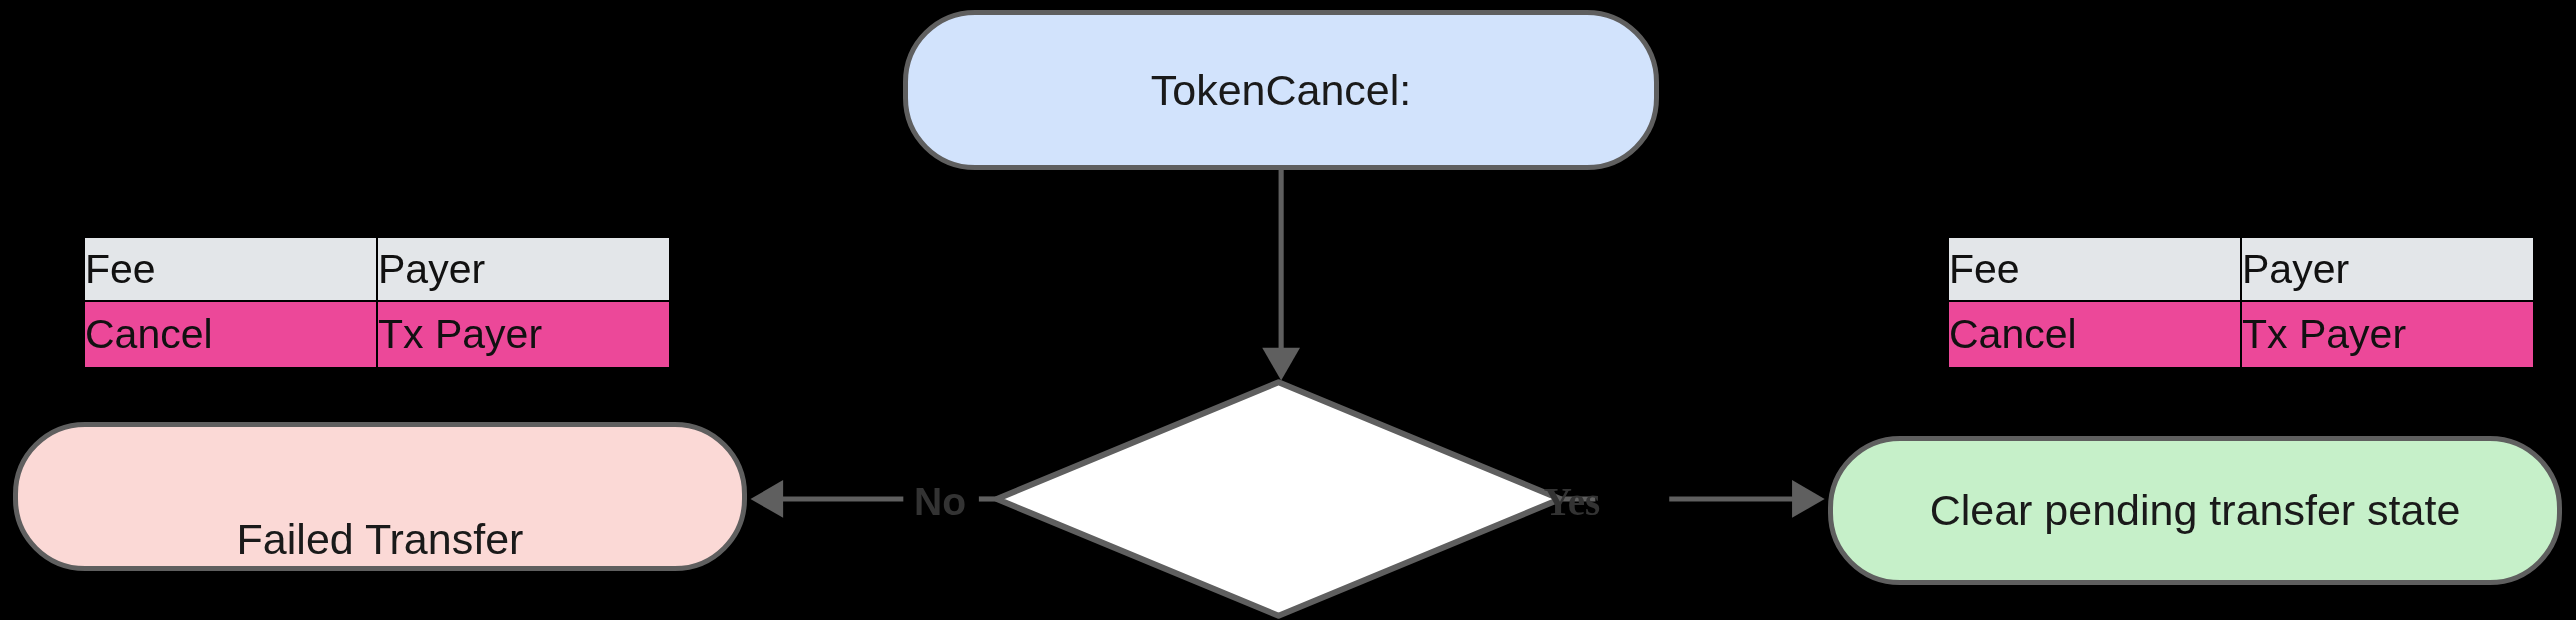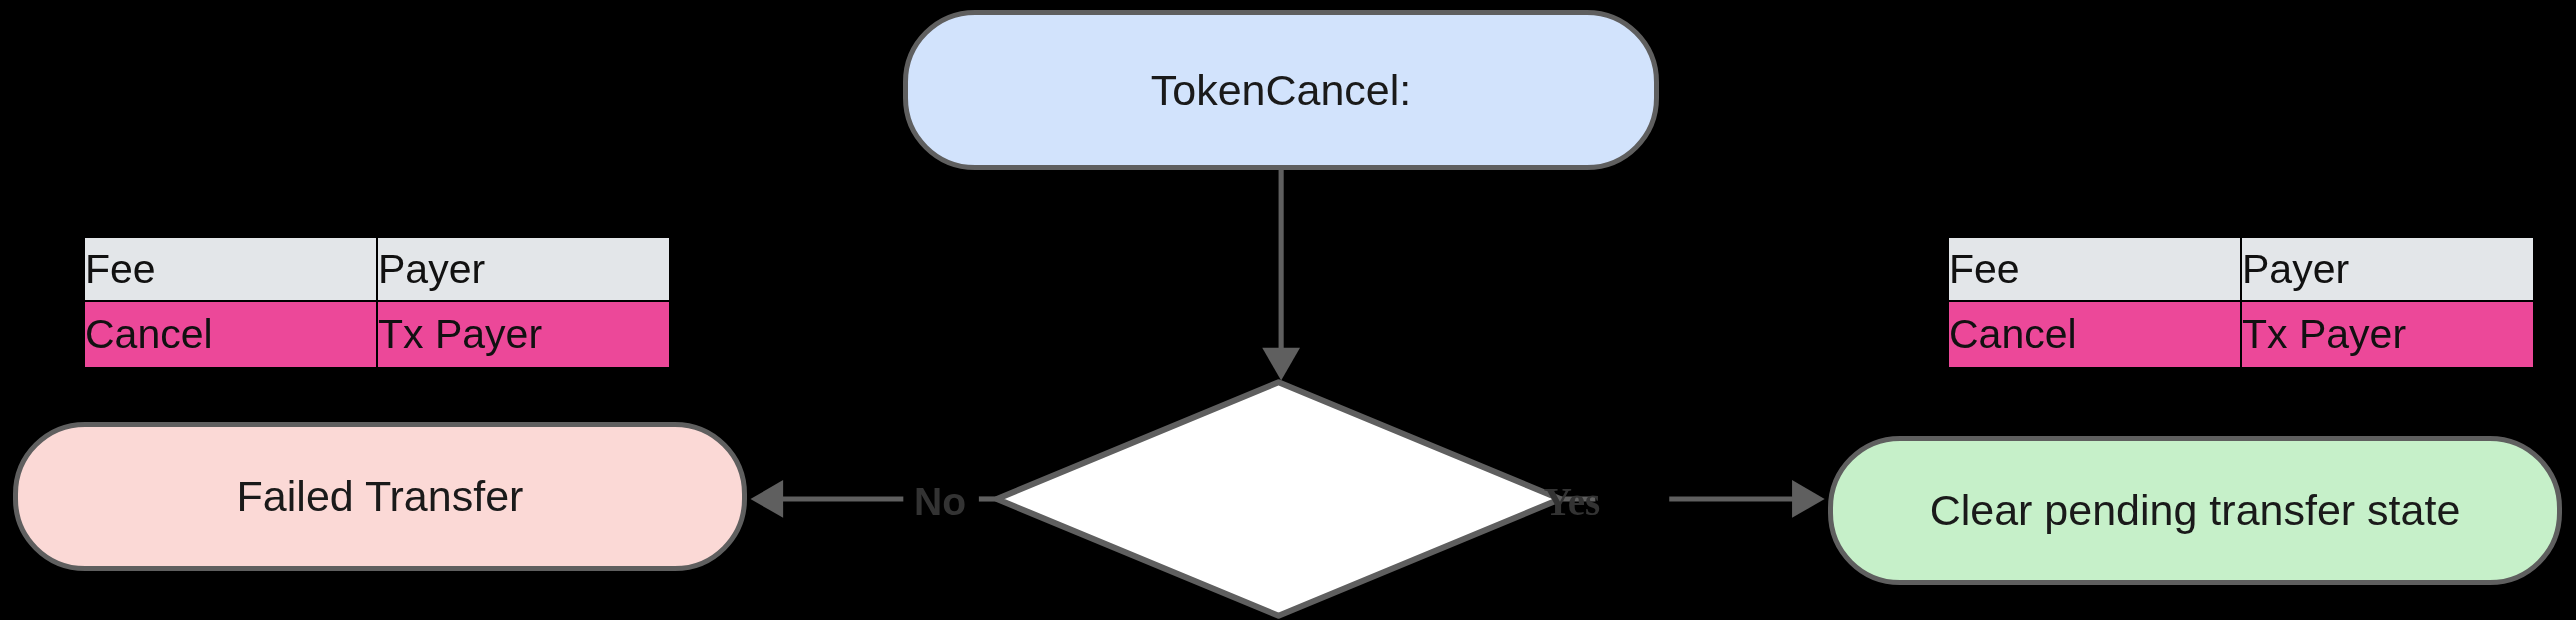--- a/index.html
+++ b/index.html
@@ -35,20 +35,21 @@
   }
   .pill-start {
     left: 903px; top: 10.3px;
     width: 756px; height: 160px;
     background: #d2e3fc;
   }
   .pill-fail {
     left: 13px; top: 422px;
     width: 734px; height: 149px;
     background: #fbd9d6;
+    align-items: flex-end;
   }
   .pill-success {
     left: 1828px; top: 436px;
     width: 734px; height: 149px;
     background: #c6f0c9;
   }
   .decision-label {
     position: absolute;
     left: 1077px; top: 382px;
     width: 404px; height: 234px;

